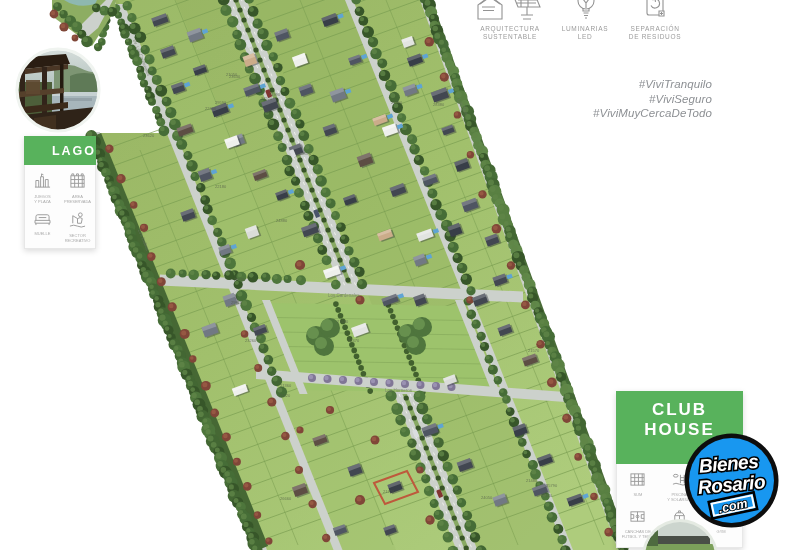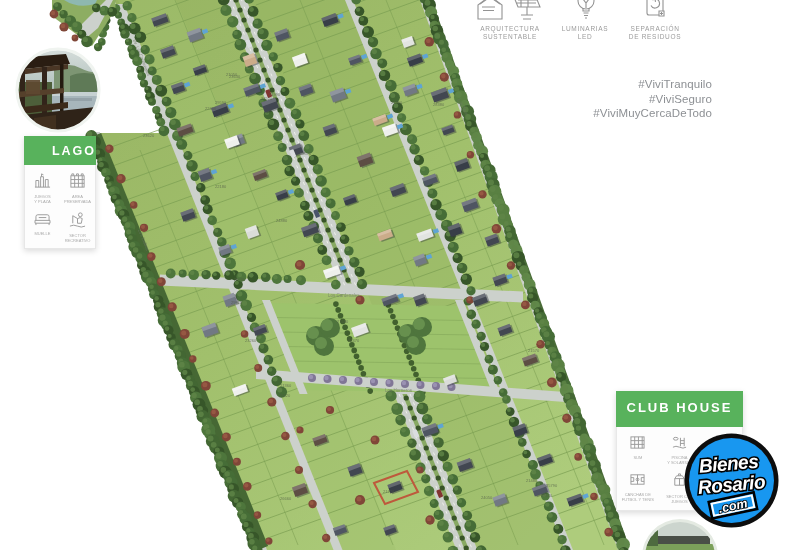--- a/index.html
+++ b/index.html
@@ -1727,24 +1727,24 @@
 <div class="abs" style="left:95px;top:25px;width:100px;text-align:center;color:#9b9b9b;font-size:6.5px;letter-spacing:0.7px;line-height:7.5px;">LUMINARIAS<br>LED</div>
 <svg class="abs" style="left:203px;top:-9px" width="26" height="28" viewBox="0 0 26 28" fill="none" stroke="#939393" stroke-width="1.1">
 <rect x="4" y="2" width="16" height="22" rx="2"></rect>
         <path d="M12 8 a4.5 4.5 0 1 1 -4 6.5 M12 8 l-2.5 1 M12 8 l0.5 2.8"></path>
         <path d="M16 20 h5 v5 h-5 Z" fill="#fff"></path>
         <path d="M17 22.5 h3 M18.5 21 v3"></path>
 </svg>
 <div class="abs" style="left:165px;top:25px;width:100px;text-align:center;color:#9b9b9b;font-size:6.5px;letter-spacing:0.7px;line-height:7.5px;">SEPARACIÓN<br>DE RESIDUOS</div>
 </div>
 
-<div class="abs" style="left:420px;top:77px;width:292px;text-align:right;color:#8d9094;font-size:11.5px;font-weight:500;line-height:14.5px;letter-spacing:0.1px;">#ViviTranquilo<br>#ViviSeguro<br>#ViviMuyCercaDeTodo</div>
+<div class="abs" style="left:420px;top:77px;width:292px;text-align:right;color:#8d9094;font-size:11.5px;font-style:italic;font-weight:500;line-height:14.5px;letter-spacing:0.1px;">#ViviTranquilo<br>#ViviSeguro<br>#ViviMuyCercaDeTodo</div>
 
 <div class="abs" style="left:616px;top:391px;width:127px;box-shadow:0 2px 6px rgba(0,0,0,0.15);">
-<div style="background:#58b25c;color:#fff;text-align:center;font-size:13px;font-weight:bold;letter-spacing:2px;padding:9px 0 12px;">CLUB HOUSE</div>
+<div style="background:#58b25c;color:#fff;text-align:center;font-size:17px;font-weight:bold;letter-spacing:2px;padding:9px 0 24px;">CLUB HOUSE</div>
 <div style="background:#fdfdfd;border:1px solid #e8e8e8;border-top:none;padding:8px 0 6px;">
 <div style="display:flex;justify-content:space-around;align-items:flex-start;">
           <div style="width:40px;text-align:center;"><svg width="17" height="15" viewBox="0 0 18 16" fill="none" stroke="#999" stroke-width="1">
               <rect x="2" y="2" width="14" height="12"></rect>
               <path d="M2 6 h14 M2 10 h14 M6 2 v12 M10 2 v12 M14 2 v12"></path>
             </svg><div style="font-size:4px;color:#ababab;line-height:4.5px;margin-top:2px;">SUM</div></div>
           <div style="width:40px;text-align:center;"><svg width="17" height="15" viewBox="0 0 18 16" fill="none" stroke="#999" stroke-width="1">
               <path d="M10 3 v9 M14 3 v9 M10 6 h4 M10 9 h4"></path>
               <ellipse cx="5" cy="4" rx="2.5" ry="1.5"></ellipse>
               <path d="M2 13 q3-2 7 0 q4 2 7 0"></path>

